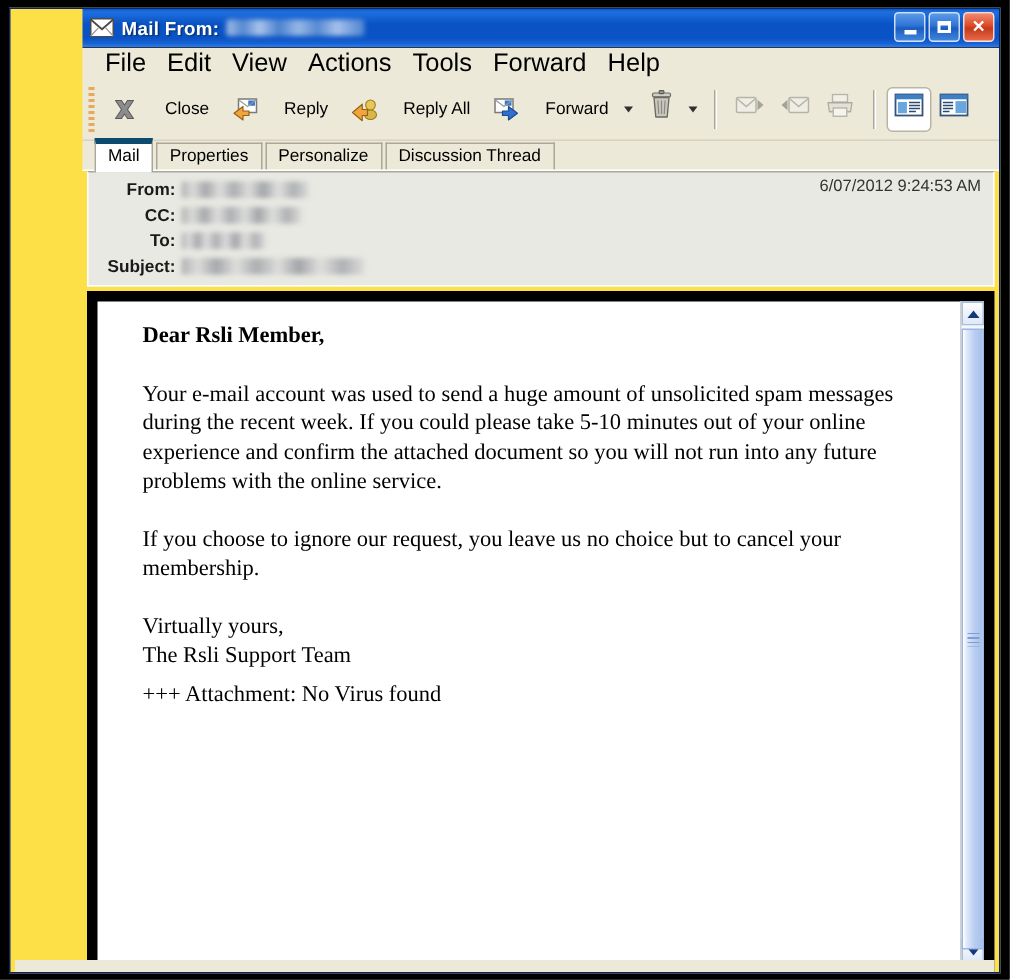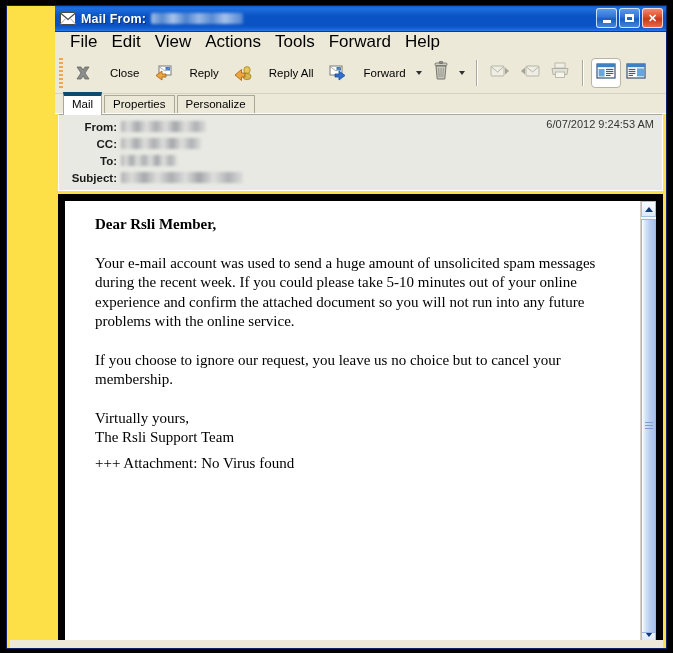--- a/index.html
+++ b/index.html
@@ -510,20 +510,21 @@
             <path d="M2.6 6.4 H9.4 M2.6 8.4 H9.4 M2.6 10.4 H9.4 M2.6 12.4 H7" stroke="#2b4a70" stroke-width="1" fill="none"></path>
           </svg>
         </span>
       </div>
     </div>
 
     <div id="tabstrip">
       <div class="tab active">Mail</div>
       <div class="tab">Properties</div>
       <div class="tab">Personalize</div>
+      <div class="tab">Discussion Thread</div>
     </div>
 
     <div id="headerpane">
       <div id="datestamp">6/07/2012 9:24:53 AM</div>
 
       <div class="hrow">
         <span class="hlabel">From:</span>
         <span class="redact" style="width:85px;">[redacted]</span>
       </div>
 

